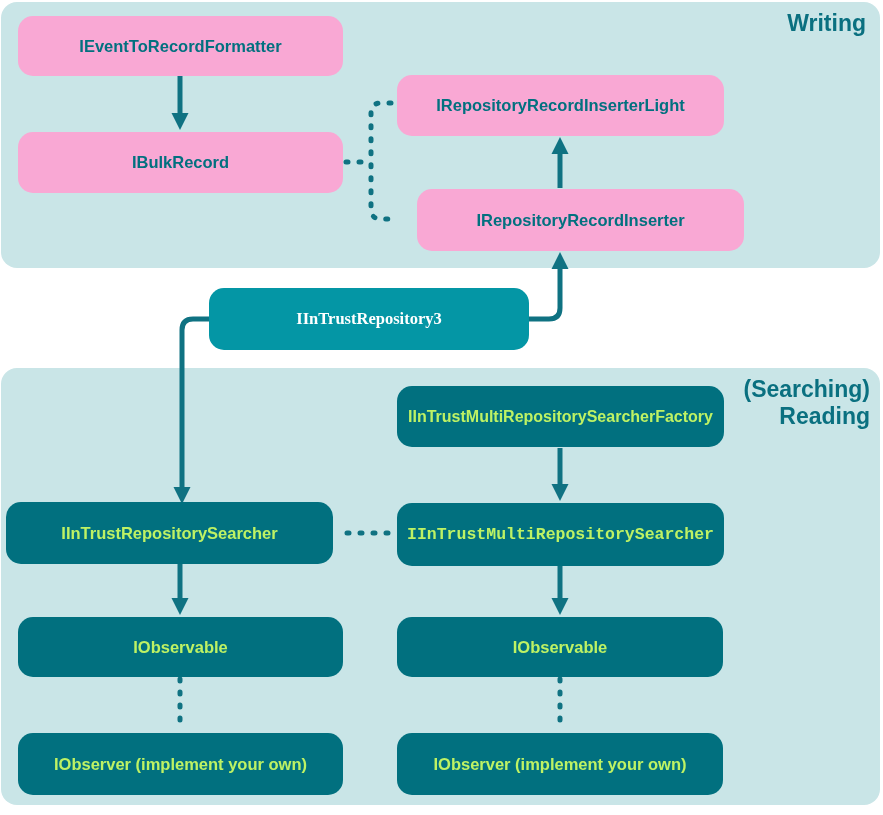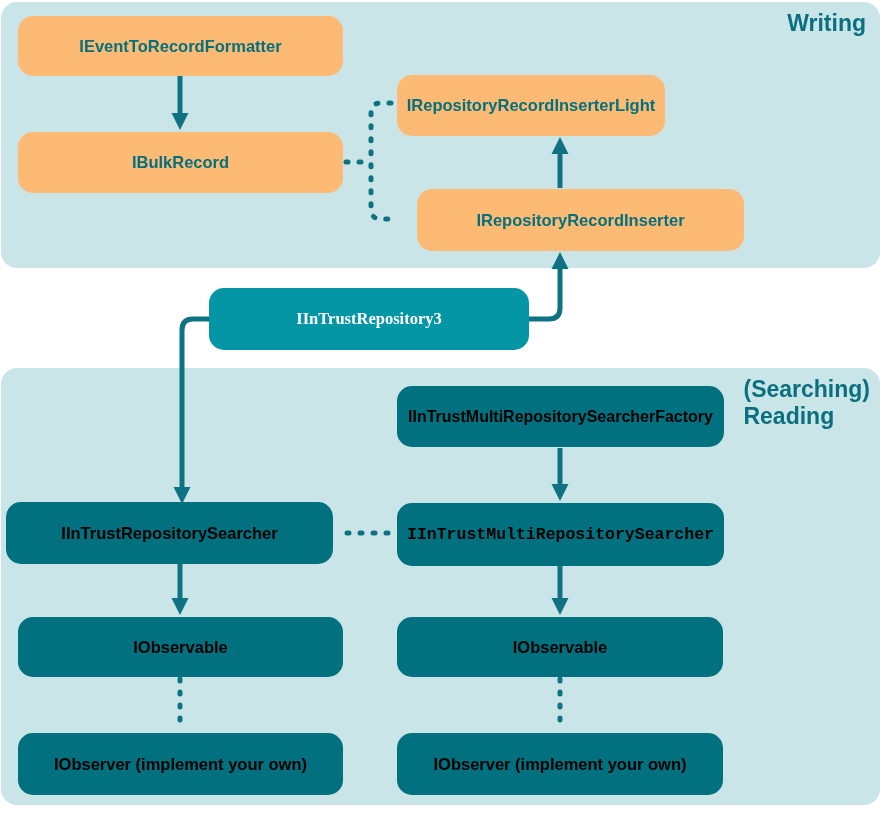--- a/index.html
+++ b/index.html
@@ -9,26 +9,26 @@
   }
   .panel{
     position:absolute;background:#c9e5e7;border-radius:16px;z-index:0;
   }
   .node{
     position:absolute;z-index:2;border-radius:15px;
     display:flex;align-items:center;justify-content:center;
     font-weight:bold;font-size:16.5px;text-align:center;
     letter-spacing:0px;white-space:nowrap;
   }
-  .node-white{background:#fdba74;color:#02707f;}
-  .node-dark{background:#01707f;color:#000000;}
+  .node-white{background:#f9a8d4;color:#02707f;}
+  .node-dark{background:#01707f;color:#bef264;}
   .node-bright{background:#0496a5;color:#ffffff;}
   .section-label{
     position:absolute;z-index:2;color:#0a7080;font-weight:bold;
-    font-size:23px;line-height:27px;text-align:left;
+    font-size:23px;line-height:27px;text-align:right;
   }
   #connectors{position:absolute;left:0;top:0;z-index:1;}
   .solid-line{stroke:#0f7282;stroke-width:5;fill:none;}
   .dashed-line{
     stroke:#0f7282;stroke-width:5;fill:none;
     stroke-dasharray:2 11;stroke-linecap:round;
   }
   .arrow-head{fill:#0f7282;stroke:none;}
 </style>
 </head>
@@ -93,21 +93,21 @@
     <line class="dashed-line" x1="180" y1="679" x2="180" y2="731"></line>
   </g>
 
   <g>
     <line class="dashed-line" x1="560" y1="679" x2="560" y2="731"></line>
   </g>
 </svg>
 
 <div class="node node-white" style="left:18px;top:16px;width:325px;height:60px;">IEventToRecordFormatter</div>
 <div class="node node-white" style="left:18px;top:132px;width:325px;height:61px;">IBulkRecord</div>
-<div class="node node-white" style="left:397px;top:75px;width:268px;height:61px;">IRepositoryRecordInserterLight</div>
+<div class="node node-white" style="left:397px;top:75px;width:327px;height:61px;">IRepositoryRecordInserterLight</div>
 <div class="node node-white" style="left:397px;top:189px;width:327px;height:62px;margin-left:20px;">IRepositoryRecordInserter</div>
 
 <div class="node node-bright" style="left:209px;top:288px;width:320px;height:62px;font-family:Liberation Serif, serif;">IInTrustRepository3</div>
 
 <div class="node node-dark" style="left:397px;top:386px;width:327px;height:61px;font-size:16px;">IInTrustMultiRepositorySearcherFactory</div>
 <div class="node node-dark" style="left:6px;top:502px;width:327px;height:62px;">IInTrustRepositorySearcher</div>
 <div class="node node-dark" style="left:397px;top:503px;width:327px;height:63px;font-family:Liberation Mono, monospace;">IInTrustMultiRepositorySearcher</div>
 <div class="node node-dark" style="left:18px;top:617px;width:325px;height:60px;">IObservable</div>
 <div class="node node-dark" style="left:397px;top:617px;width:326px;height:60px;">IObservable</div>
 <div class="node node-dark" style="left:18px;top:733px;width:325px;height:62px;">IObserver (implement your own)</div>

